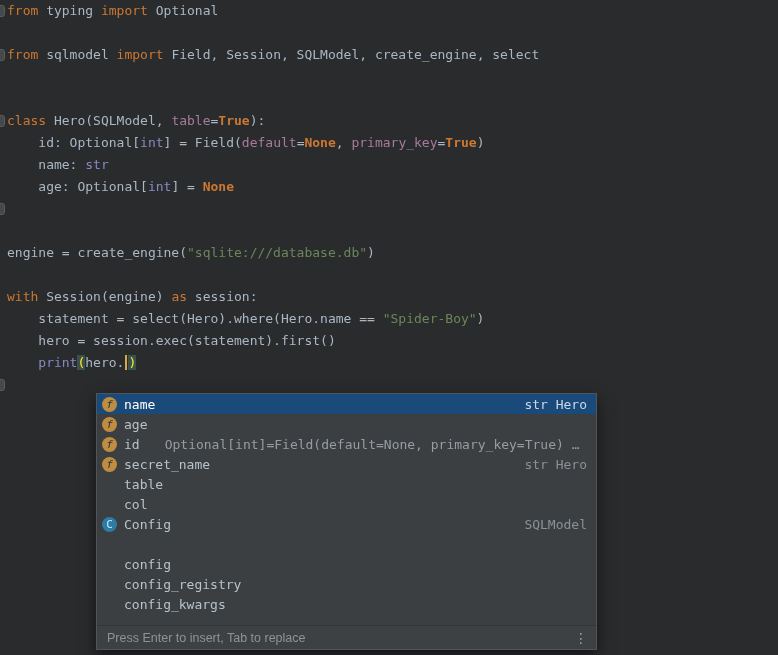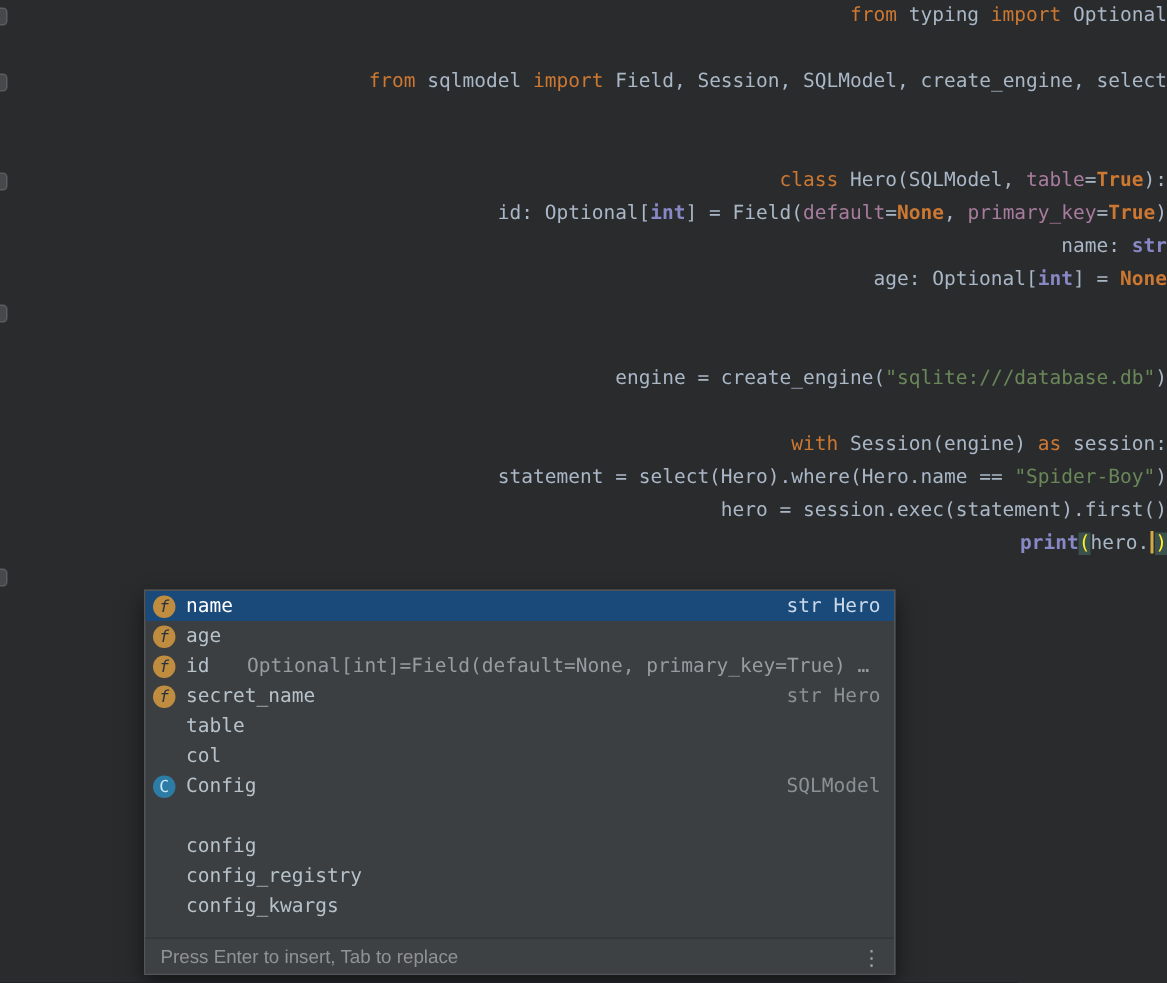--- a/index.html
+++ b/index.html
@@ -5,32 +5,32 @@
   * { margin:0; padding:0; box-sizing:border-box; }
   html,body { background:#1e1f22; }
   .screen {
     position:relative;
     width:778px; height:655px;
     background:var(--editor_bg, #2a2b2d);
     overflow:hidden;
     font-family:"DejaVu Sans Mono","Liberation Mono",monospace;
   }
   
-  .code-area { position:absolute; top:0; left:0; right:0;text-align:right; }
+  .code-area { position:absolute; top:0; left:0; right:0; }
   .code-line {
     height:22px; line-height:22px; min-height:22px;
     padding-left:7px;
     white-space:pre;
     font-size:13px;
     color:var(--def,#a9b7c6);
   }
   .tok.c-def   { color:var(--def,#a9b7c6); }
   .tok.c-kw    { color:var(--kw,#cc7832); }
   .tok.c-str   { color:var(--str,#6a8759); }
-  .tok.c-blt   { color:var(--blt,#8888c6);font-weight:bold; }
+  .tok.c-blt   { color:var(--blt,#8888c6); }
   .tok.c-kwarg { color:var(--kwarg,#a87c9e); }
   .tok.c-const { color:var(--const,#cc7832); font-weight:bold; }
   .tok.c-paren { color:var(--paren_fg,#ffef28); background:var(--paren_bg,#3b514d); }
   .caret {
     display:inline-block; width:2px; height:15px;
     background:var(--caret,#d2ab44);
     vertical-align:-3px; margin:0 1px;
   }
   
   .gutter-mark {

